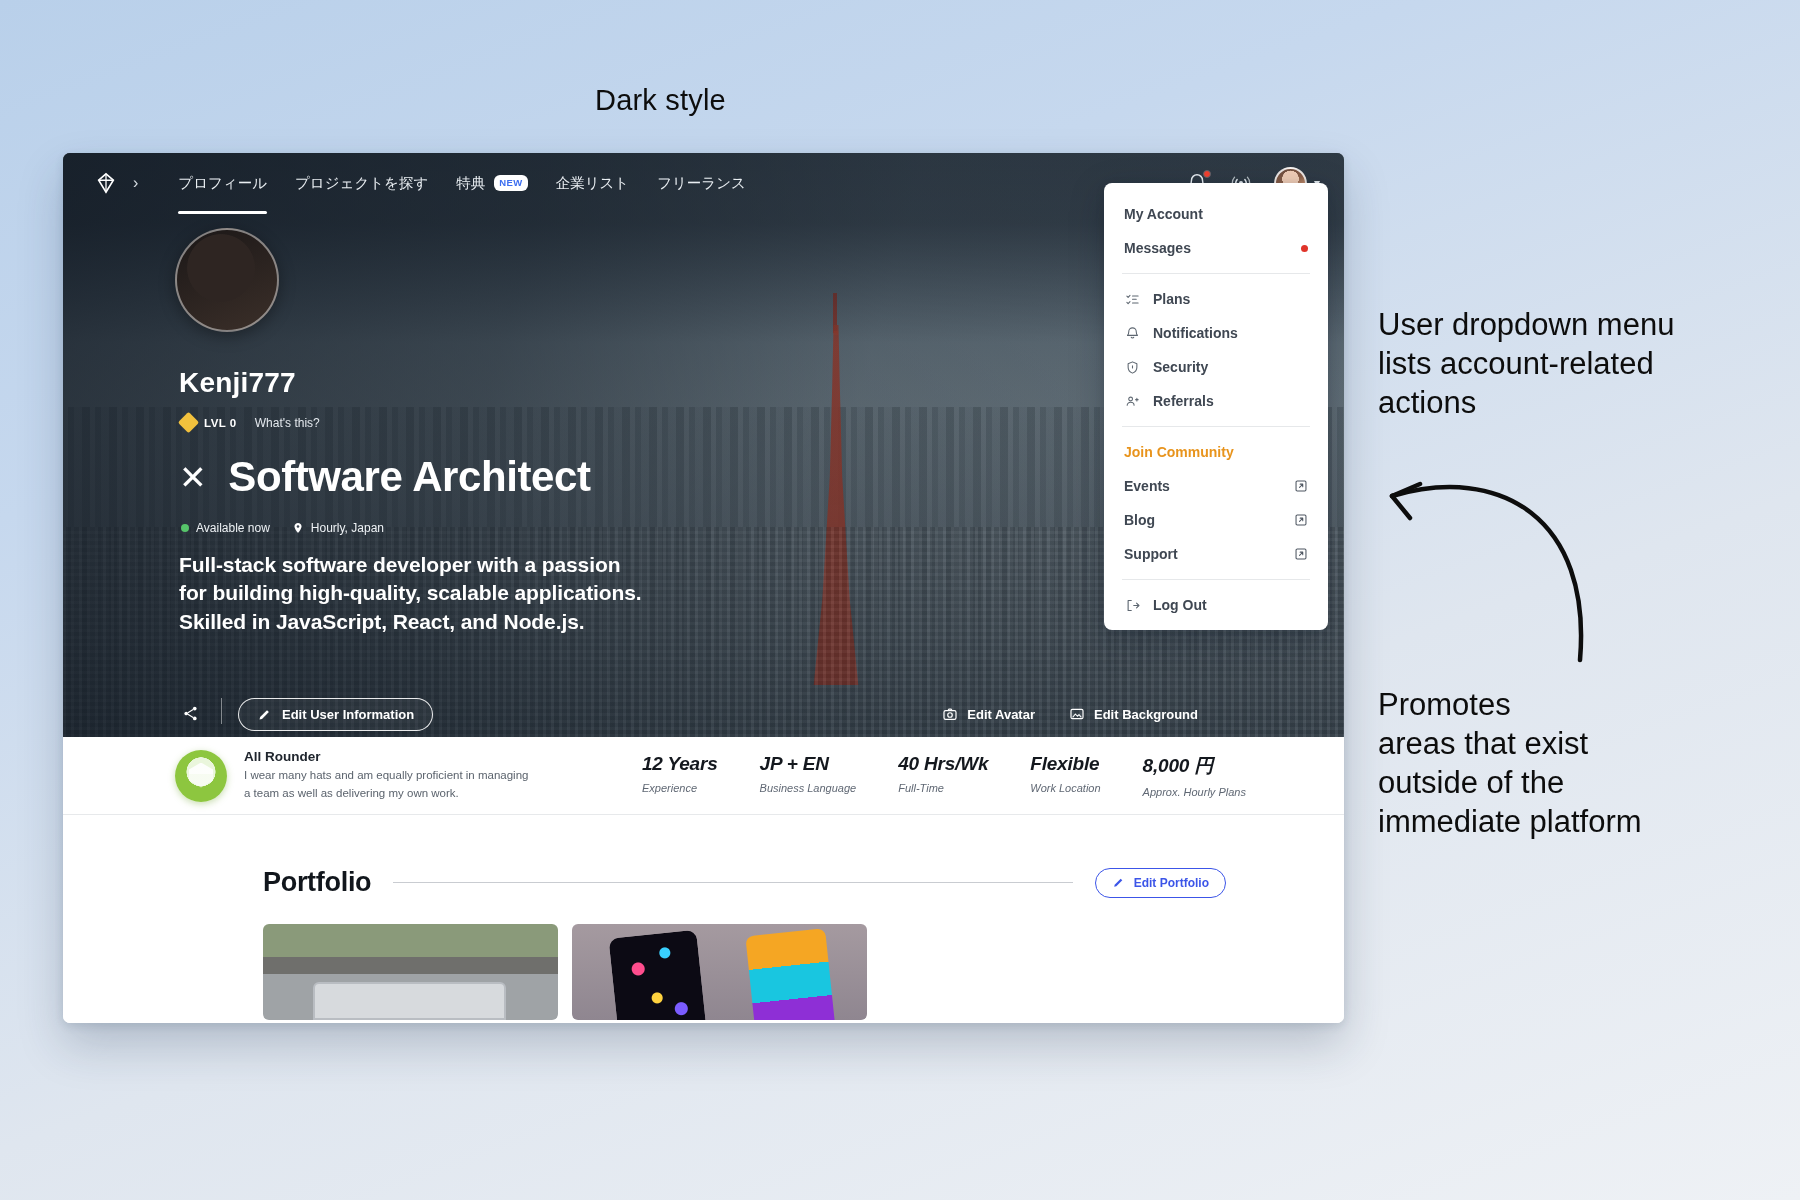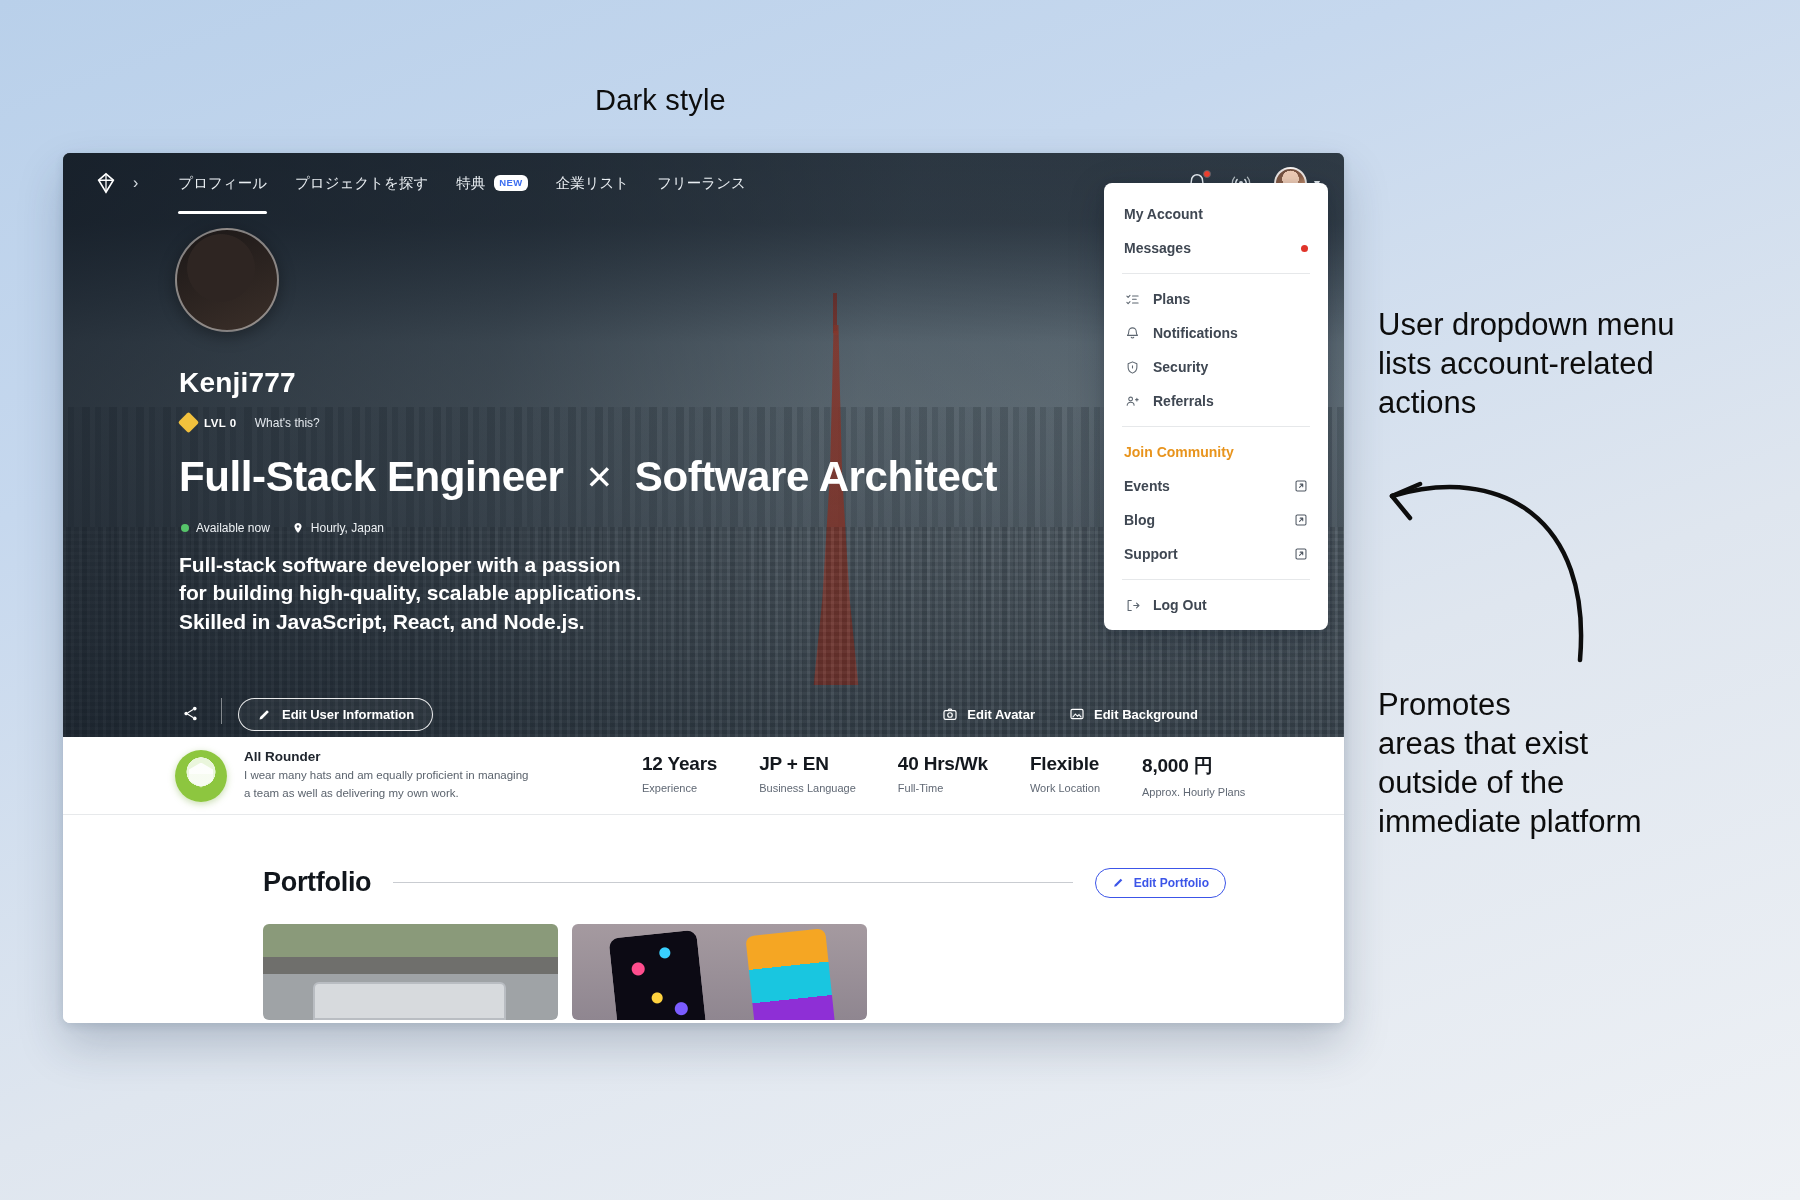--- a/index.html
+++ b/index.html
@@ -228,21 +228,21 @@
   }
   #rounder-badge::after{
     content:""; position:absolute; left:14px; top:13px; width:24px; height:25px;
     background:
       linear-gradient(to bottom, rgba(255,255,255,.9) 0 45%, rgba(255,255,255,.62) 45% 100%);
     clip-path: polygon(50% 0, 100% 28%, 100% 72%, 50% 100%, 0 72%, 0 28%);
   }
   #rounder-text{ margin-left:17px; }
   #rounder-title{ font-size:13.5px; font-weight:700; color:#20262e; }
   #rounder-desc{ font-size:11.5px; color:#5b636d; line-height:1.55; margin-top:3px; max-width:290px; }
-  #stats-list{ display:flex; align-items:flex-start; margin-left:108px; gap:0; }
+  #stats-list{ display:flex; align-items:flex-start; margin-left:108px; gap:0;font-style:italic; }
   .stat{ padding:0 0; min-width:0; }
   .stat + .stat{ margin-left:42px; }
   .stat-value{ font-size:19px; font-weight:700; color:#14181e; white-space:nowrap; letter-spacing:-.2px;}
   .stat-label{ font-size:11px; color:#606874; margin-top:7px; white-space:nowrap; }
 
   
   #portfolio{ background:#fff; height:208px; position:relative; }
   #portfolio-head{
     display:flex; align-items:center; gap:22px;
     padding:52px 118px 0 200px;
@@ -367,21 +367,20 @@
       <div id="profile-avatar"></div>
       <div id="profile-name">Kenji777</div>
 
       <div id="level-row">
         <span id="level-diamond"></span>
         <span id="level-text">LVL 0</span>
         <span id="whats-this">What's this?</span>
       </div>
 
       <div id="headline">
-        <span>Full-Stack Engineer</span>
         <span id="headline-x">✕</span>
         <span>Software Architect</span>
       </div>
 
       <div id="meta-row">
         <span class="meta-item">
           <span id="status-dot"></span>
           <span>Available now</span>
         </span>
         <span class="meta-item">

